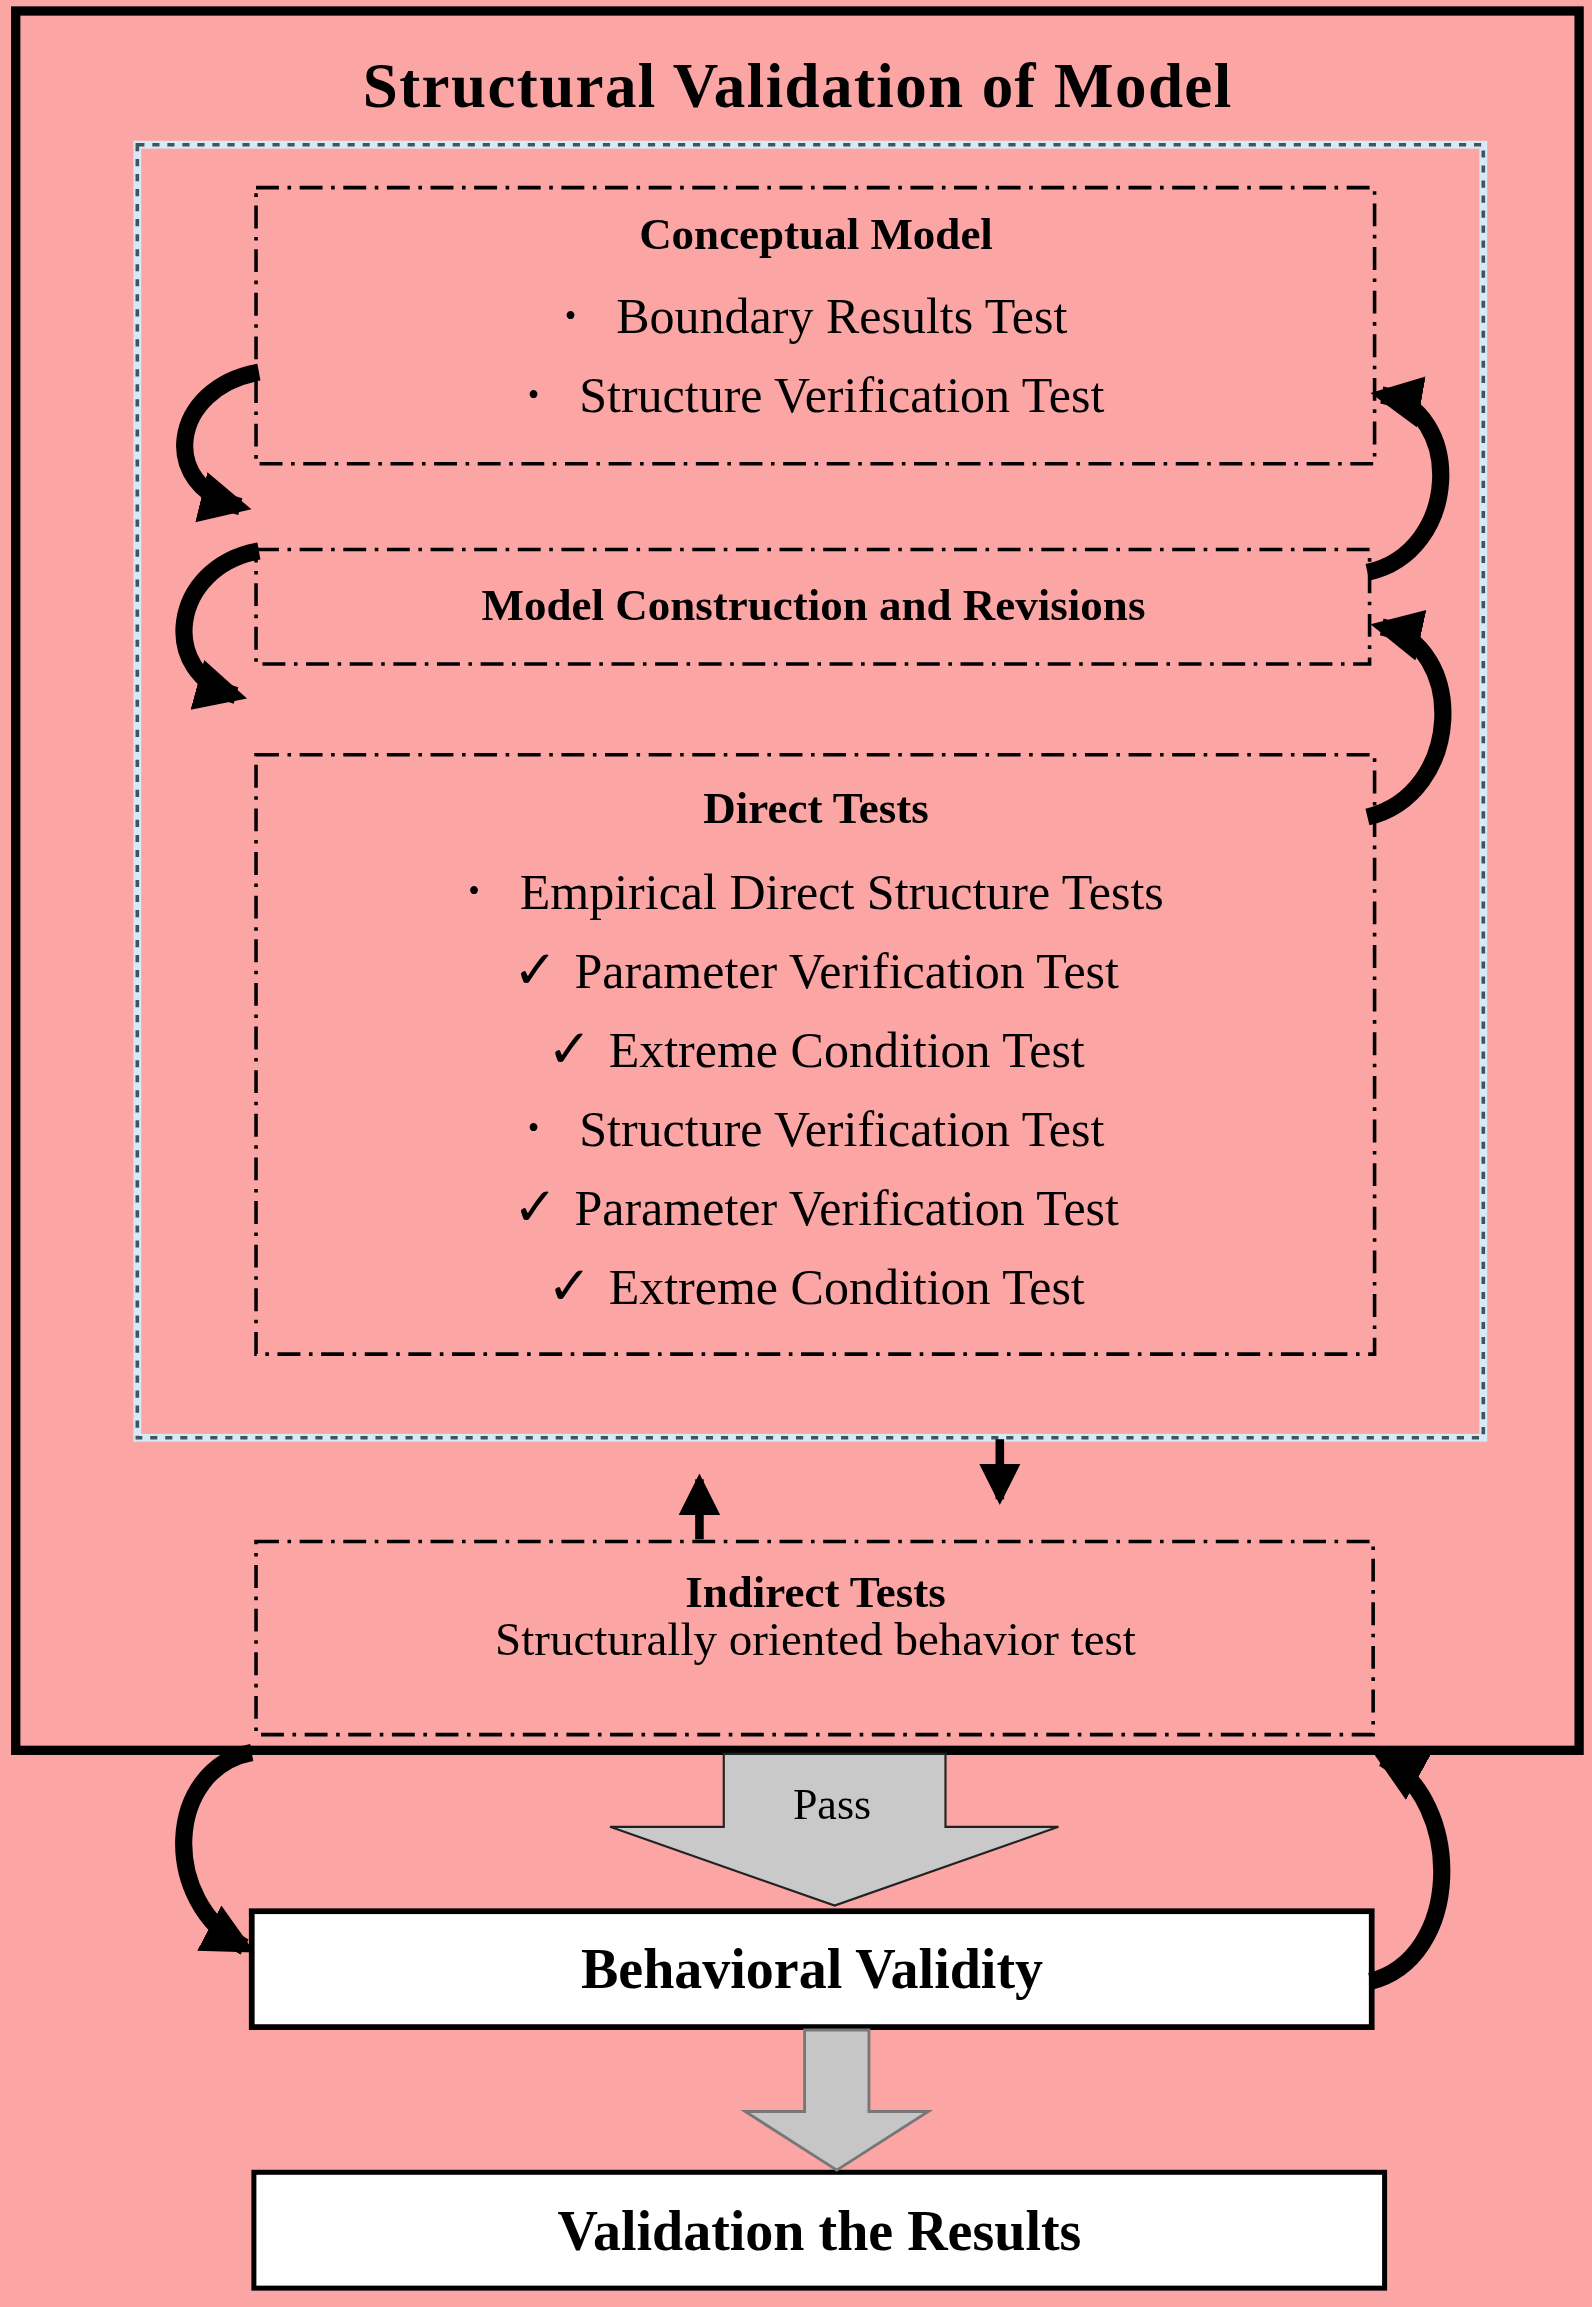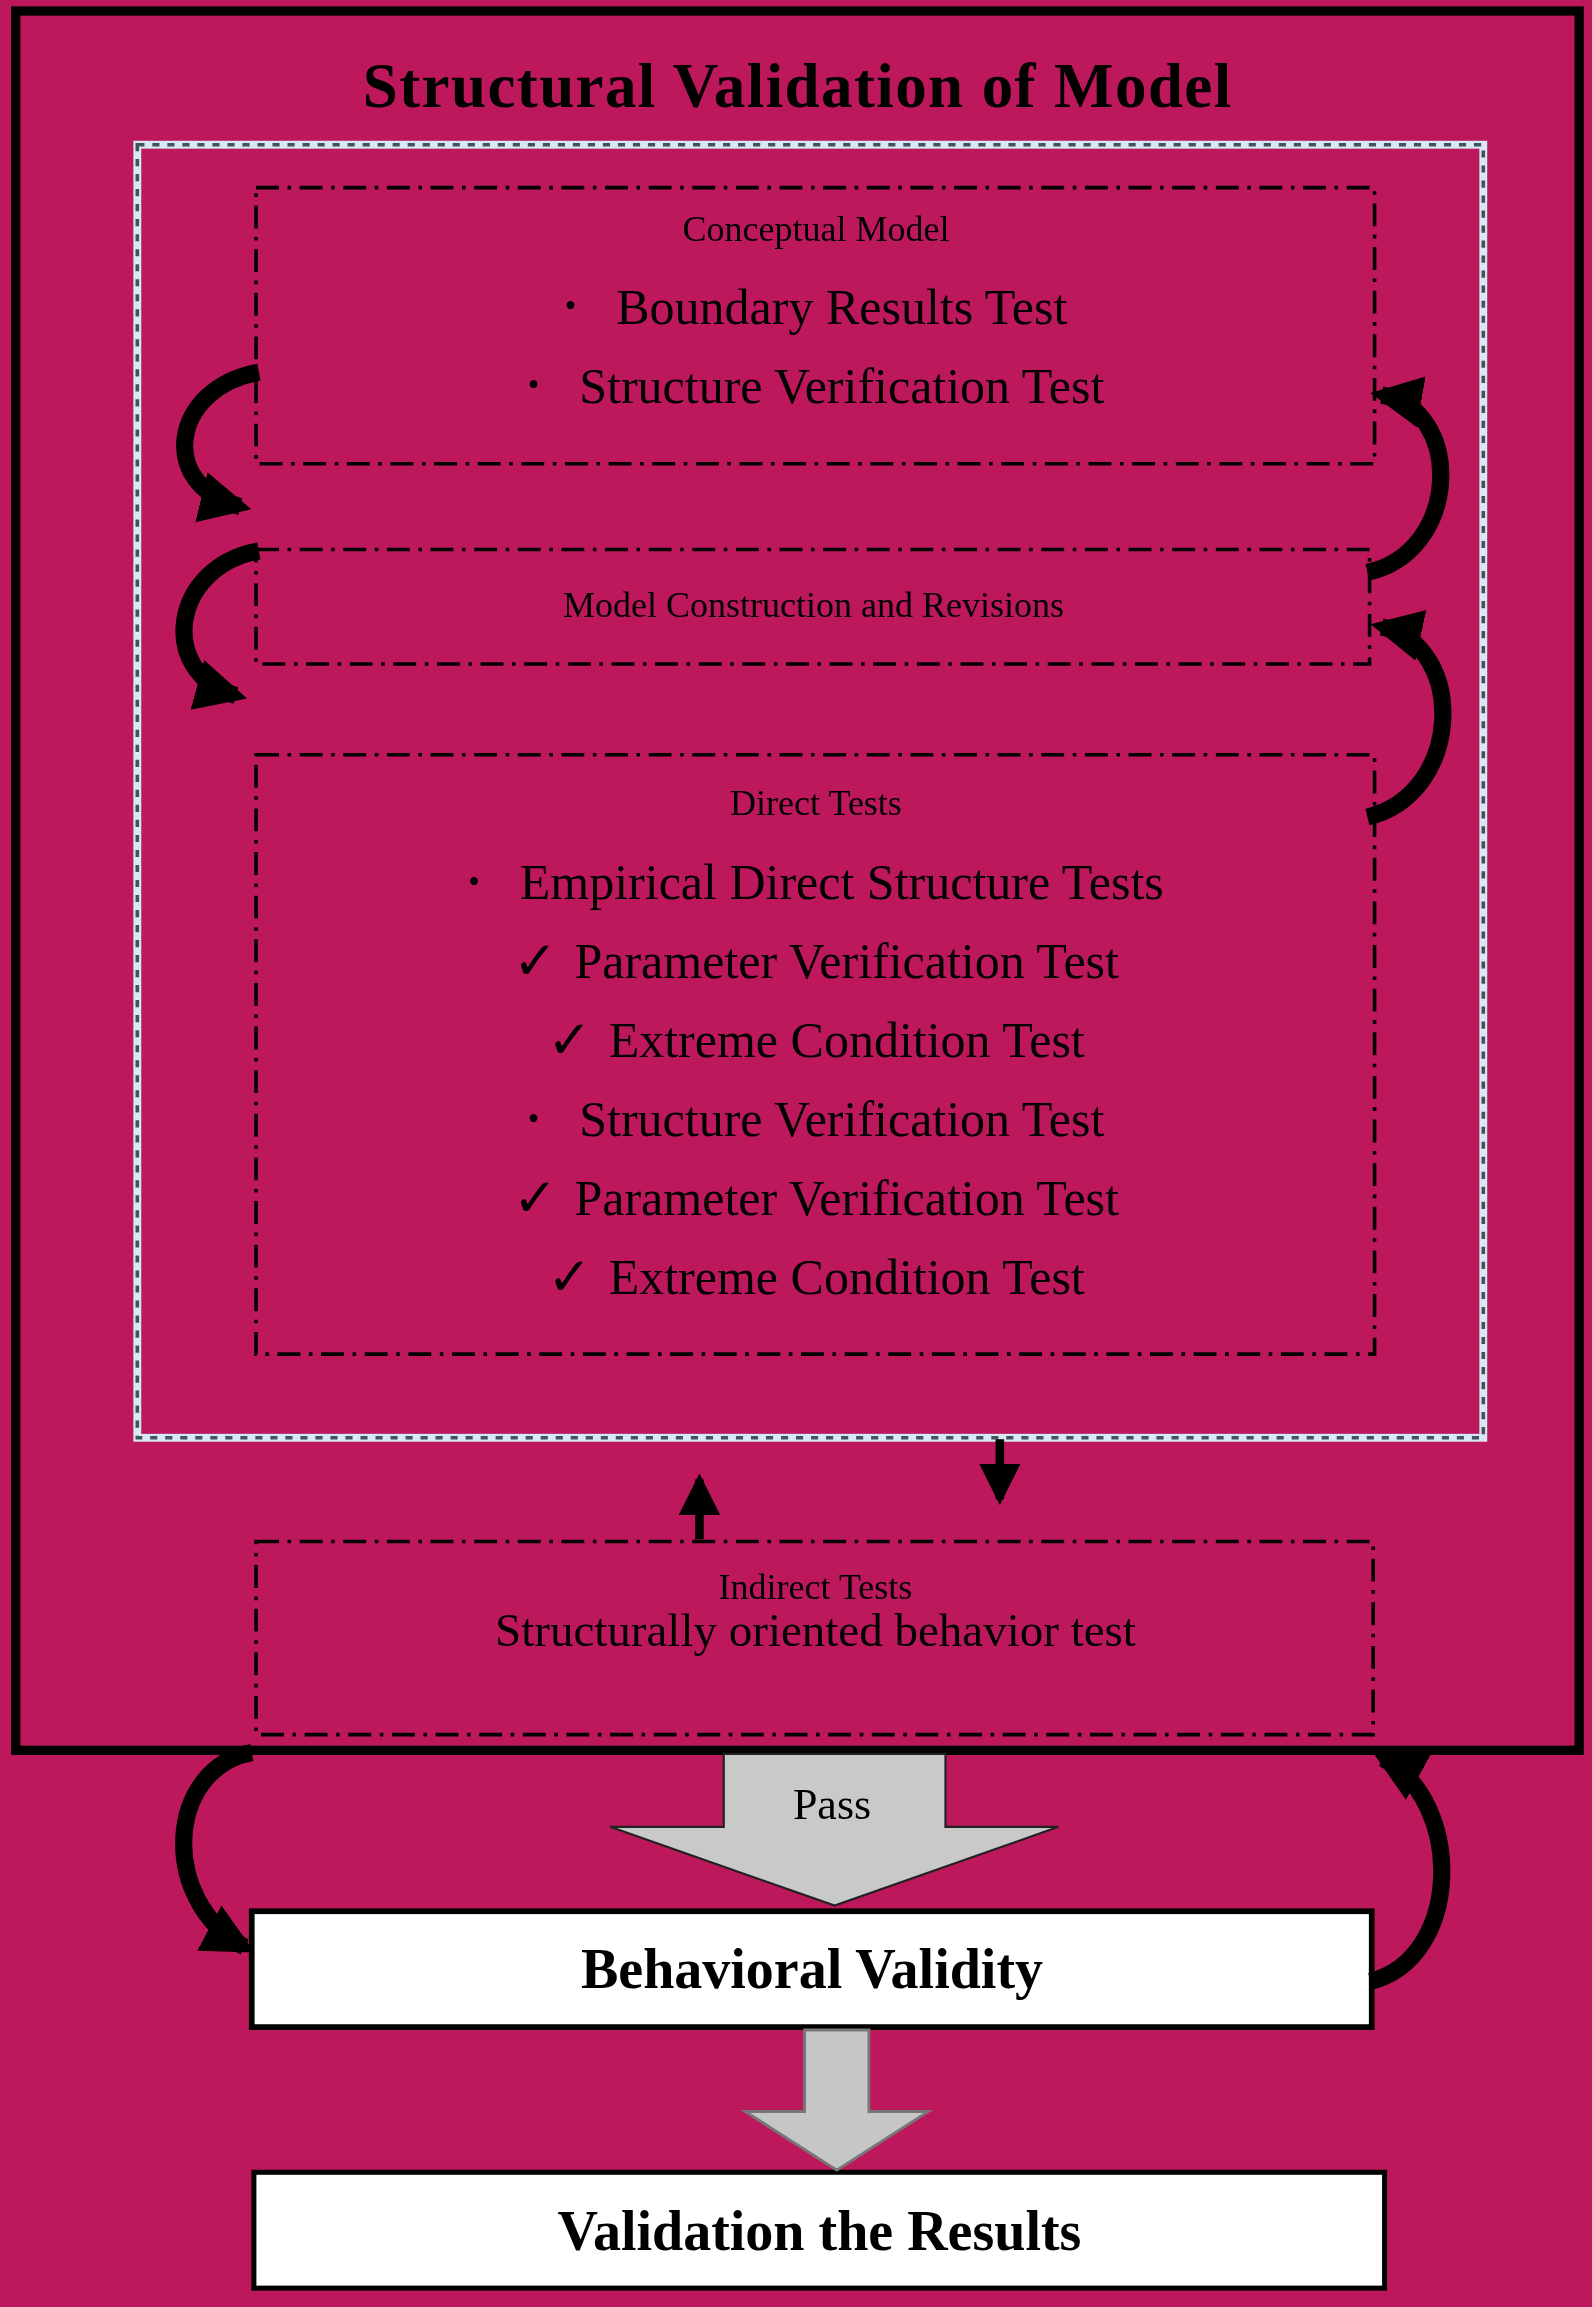--- a/index.html
+++ b/index.html
@@ -1,28 +1,28 @@
 <!DOCTYPE html>
 <html style="font-size:11.4px"><head>
 <meta charset="utf-8">
 <style>
   html,body{margin:0;padding:0;background:#ffffff;}
   .canvas{
     position:relative;
     width:1592px;height:2307px;
-    background:#be185d;
+    background:#fca5a5;
     font-family:"Liberation Serif", serif;
     color:#000;
     overflow:hidden;
   }
   svg.layer{position:absolute;left:0;top:0;}
   .txt{position:absolute;text-align:center;}
   .boxtext{position:absolute;display:flex;flex-direction:column;align-items:center;}
   .main-title{font-size:63px;font-weight:bold;letter-spacing:1.4px;}
-  .box-title{font-size:36px;font-weight:normal;line-height:1.05;}
+  .box-title{font-size:45px;font-weight:bold;line-height:1.05;}
   .big-title{font-size:56px;font-weight:bold;line-height:1.0;}
   .item-row{display:flex;align-items:center;justify-content:center;height:79px;font-size:50px;line-height:1;}
   .bullet-row{gap:40px;}
   .check-row{gap:17px;}
   .marker-bullet{font-size:33px;line-height:1;}
   .marker-check{font-size:53px;line-height:1;}
   .subtitle{font-size:47px;line-height:1;}
   .pass-label{font-size:44px;line-height:1;}
   .vcenter{justify-content:center;}
 </style>

